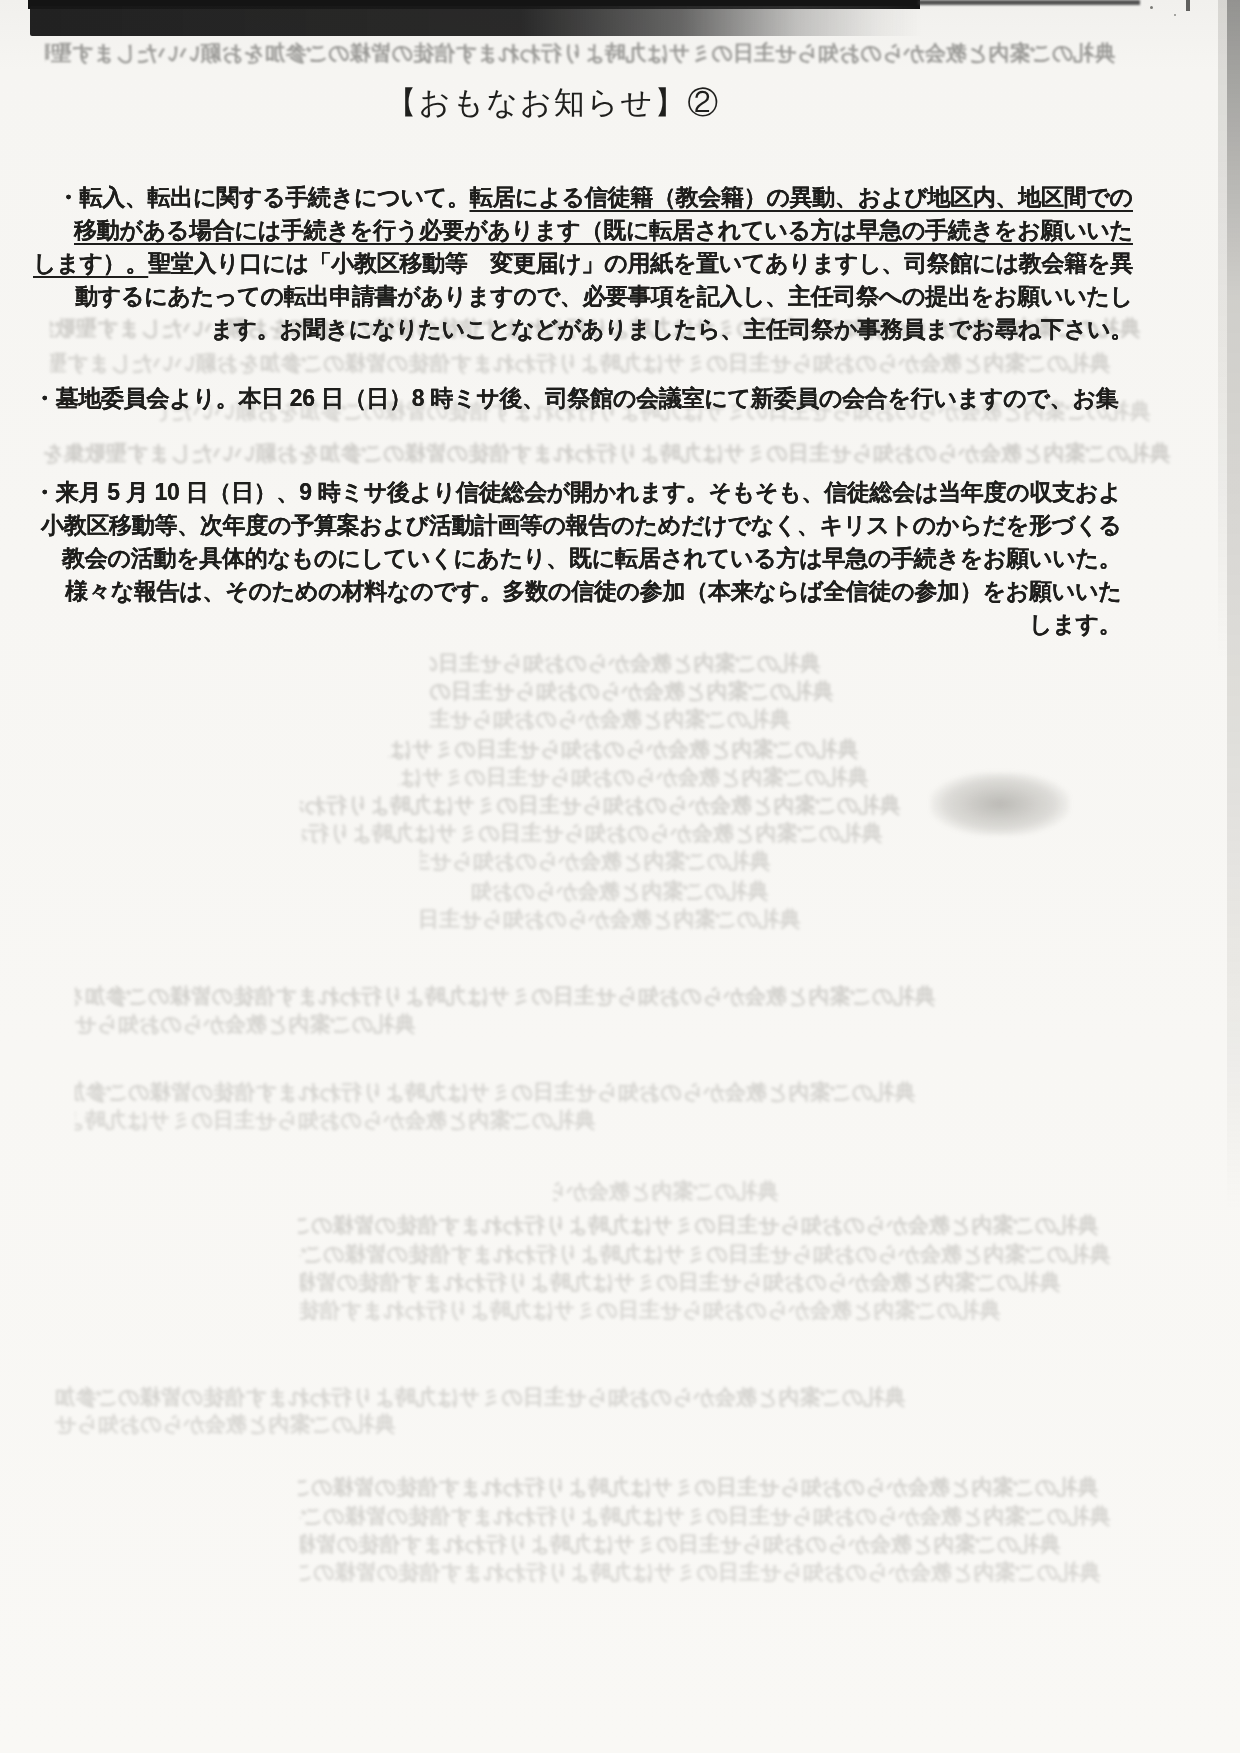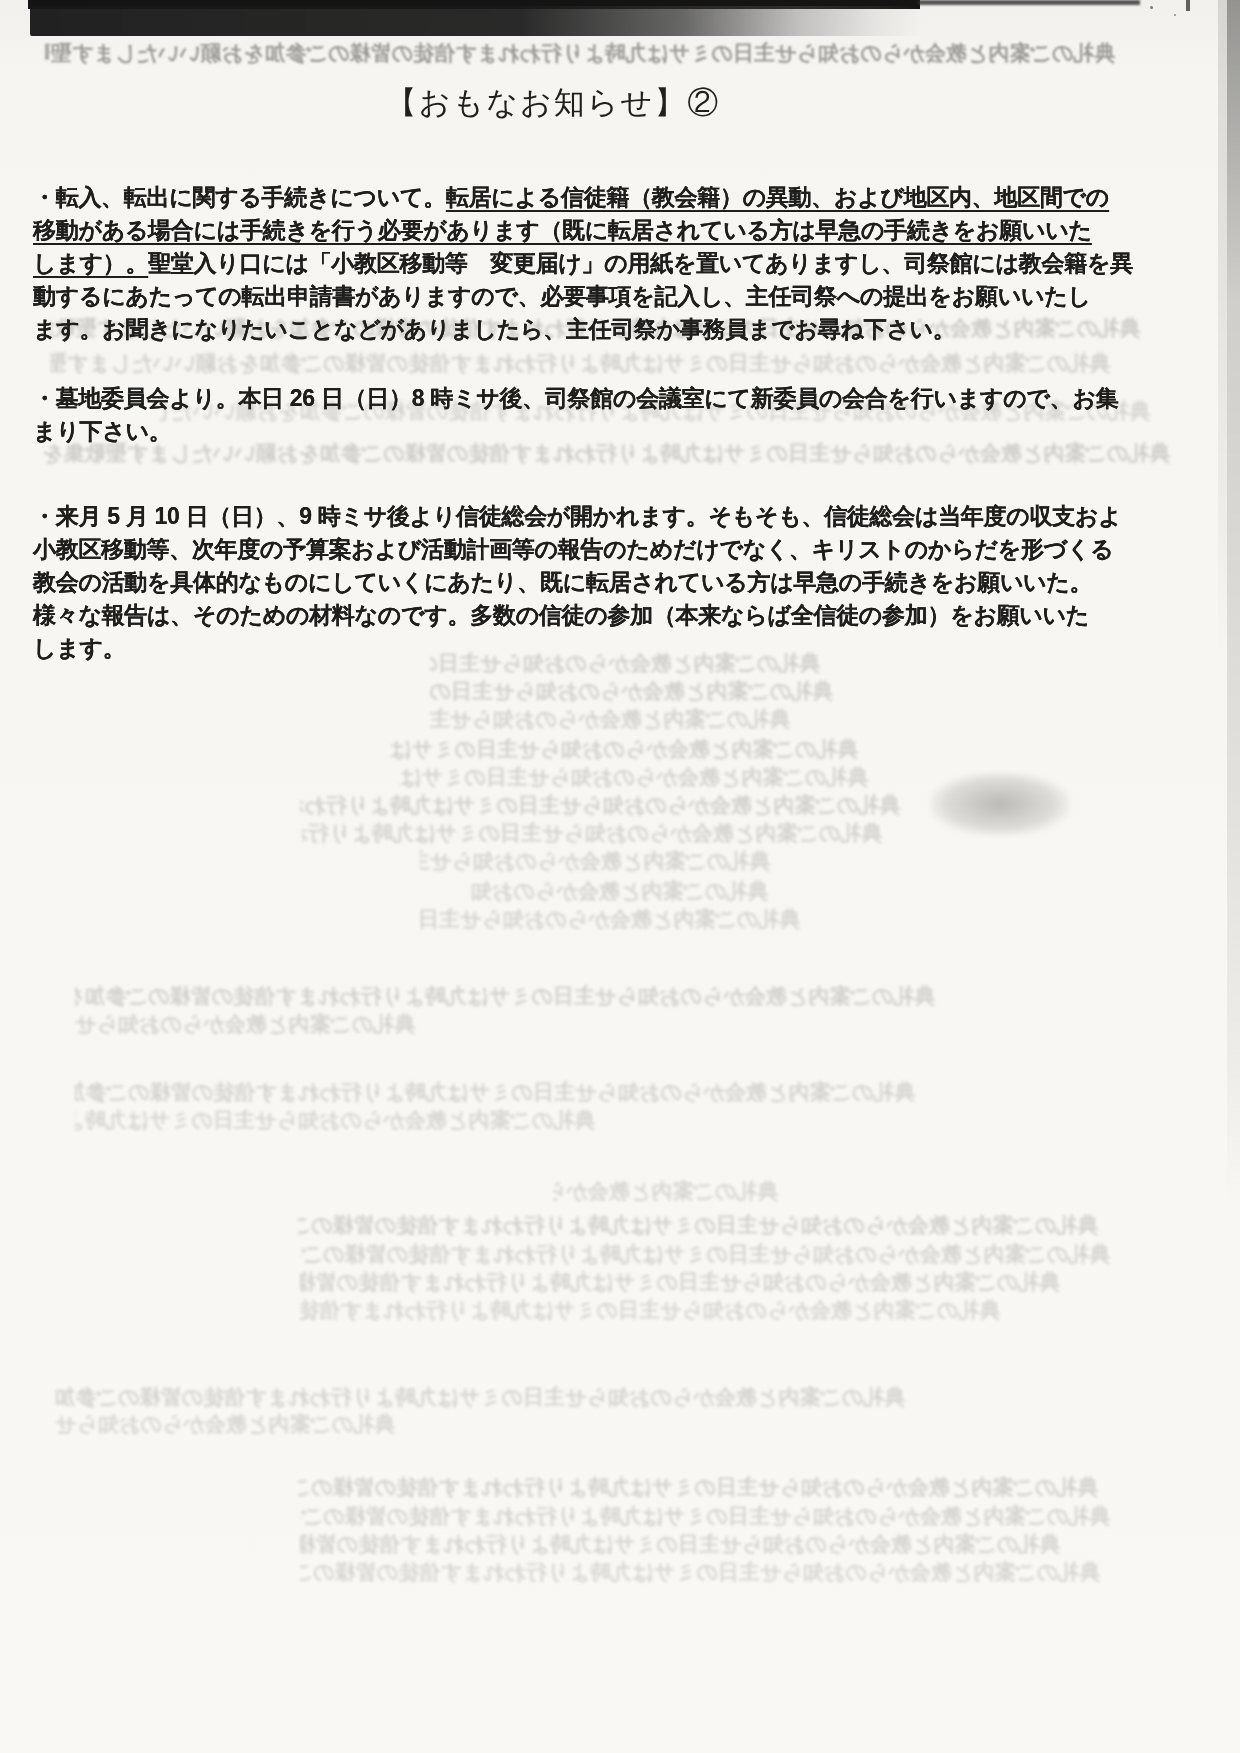--- a/index.html
+++ b/index.html
@@ -35,24 +35,24 @@
     background:radial-gradient(ellipse at center,rgba(105,103,96,.42),rgba(105,103,96,.18) 55%,transparent 75%);
     filter:blur(2px);
   }
   
   .title{
     position:absolute;left:0;top:82px;width:1106px;margin:0;text-align:center;
     font-family:Liberation Sans, sans-serif;font-weight:500;
     font-size:31px;color:#1f1f1d;letter-spacing:2px;
   }
   
-  .para{position:absolute;left:33px;}
+  .para{position:absolute;left:33px;text-align:right;}
   .p1{top:181px;}
   .p2{top:382px;}
-  .p3{top:476px;margin-top:24px;}
+  .p3{top:476px;}
   .line{
     height:33px;line-height:33px;white-space:nowrap;
     font-size:23px;font-weight:700;color:#1e1e1c;letter-spacing:-0.3px;
     text-shadow:0 0 .4px #1e1e1c;
   }
   .u{text-decoration:underline;text-underline-offset:5px;text-decoration-thickness:2px;}
   
   .ghost{
     position:absolute;height:26px;line-height:26px;overflow:hidden;white-space:nowrap;
     font-size:21px;font-weight:700;color:#6e6c66;
@@ -111,21 +111,20 @@
   <section class="para p1">
     <div class="line"><span>・転入、転出に関する手続きについて。</span><span class="u">転居による信徒籍（教会籍）の異動、および地区内、地区間での</span></div>
     <div class="line"><span class="u">移動がある場合には手続きを行う必要があります（既に転居されている方は早急の手続きをお願いいた</span></div>
     <div class="line"><span class="u">します）。</span><span>聖堂入り口には「小教区移動等　変更届け」の用紙を置いてありますし、司祭館には教会籍を異</span></div>
     <div class="line"><span>動するにあたっての転出申請書がありますので、必要事項を記入し、主任司祭への提出をお願いいたし</span></div>
     <div class="line"><span>ます。お聞きになりたいことなどがありましたら、主任司祭か事務員までお尋ね下さい。</span></div>
   </section>
 
   <section class="para p2">
     <div class="line"><span>・墓地委員会より。本日 26 日（日）8 時ミサ後、司祭館の会議室にて新委員の会合を行いますので、お集</span></div>
-    <div class="line"><span>まり下さい。</span></div>
   </section>
 
   <section class="para p3">
     <div class="line"><span>・来月 5 月 10 日（日）、9 時ミサ後より信徒総会が開かれます。そもそも、信徒総会は当年度の収支およ</span></div>
     <div class="line"><span>小教区移動等、次年度の予算案および活動計画等の報告のためだけでなく、キリストのからだを形づくる</span></div>
     <div class="line"><span>教会の活動を具体的なものにしていくにあたり、既に転居されている方は早急の手続きをお願いいた。</span></div>
     <div class="line"><span>様々な報告は、そのための材料なのです。多数の信徒の参加（本来ならば全信徒の参加）をお願いいた</span></div>
     <div class="line"><span>します。</span></div>
   </section>
 

